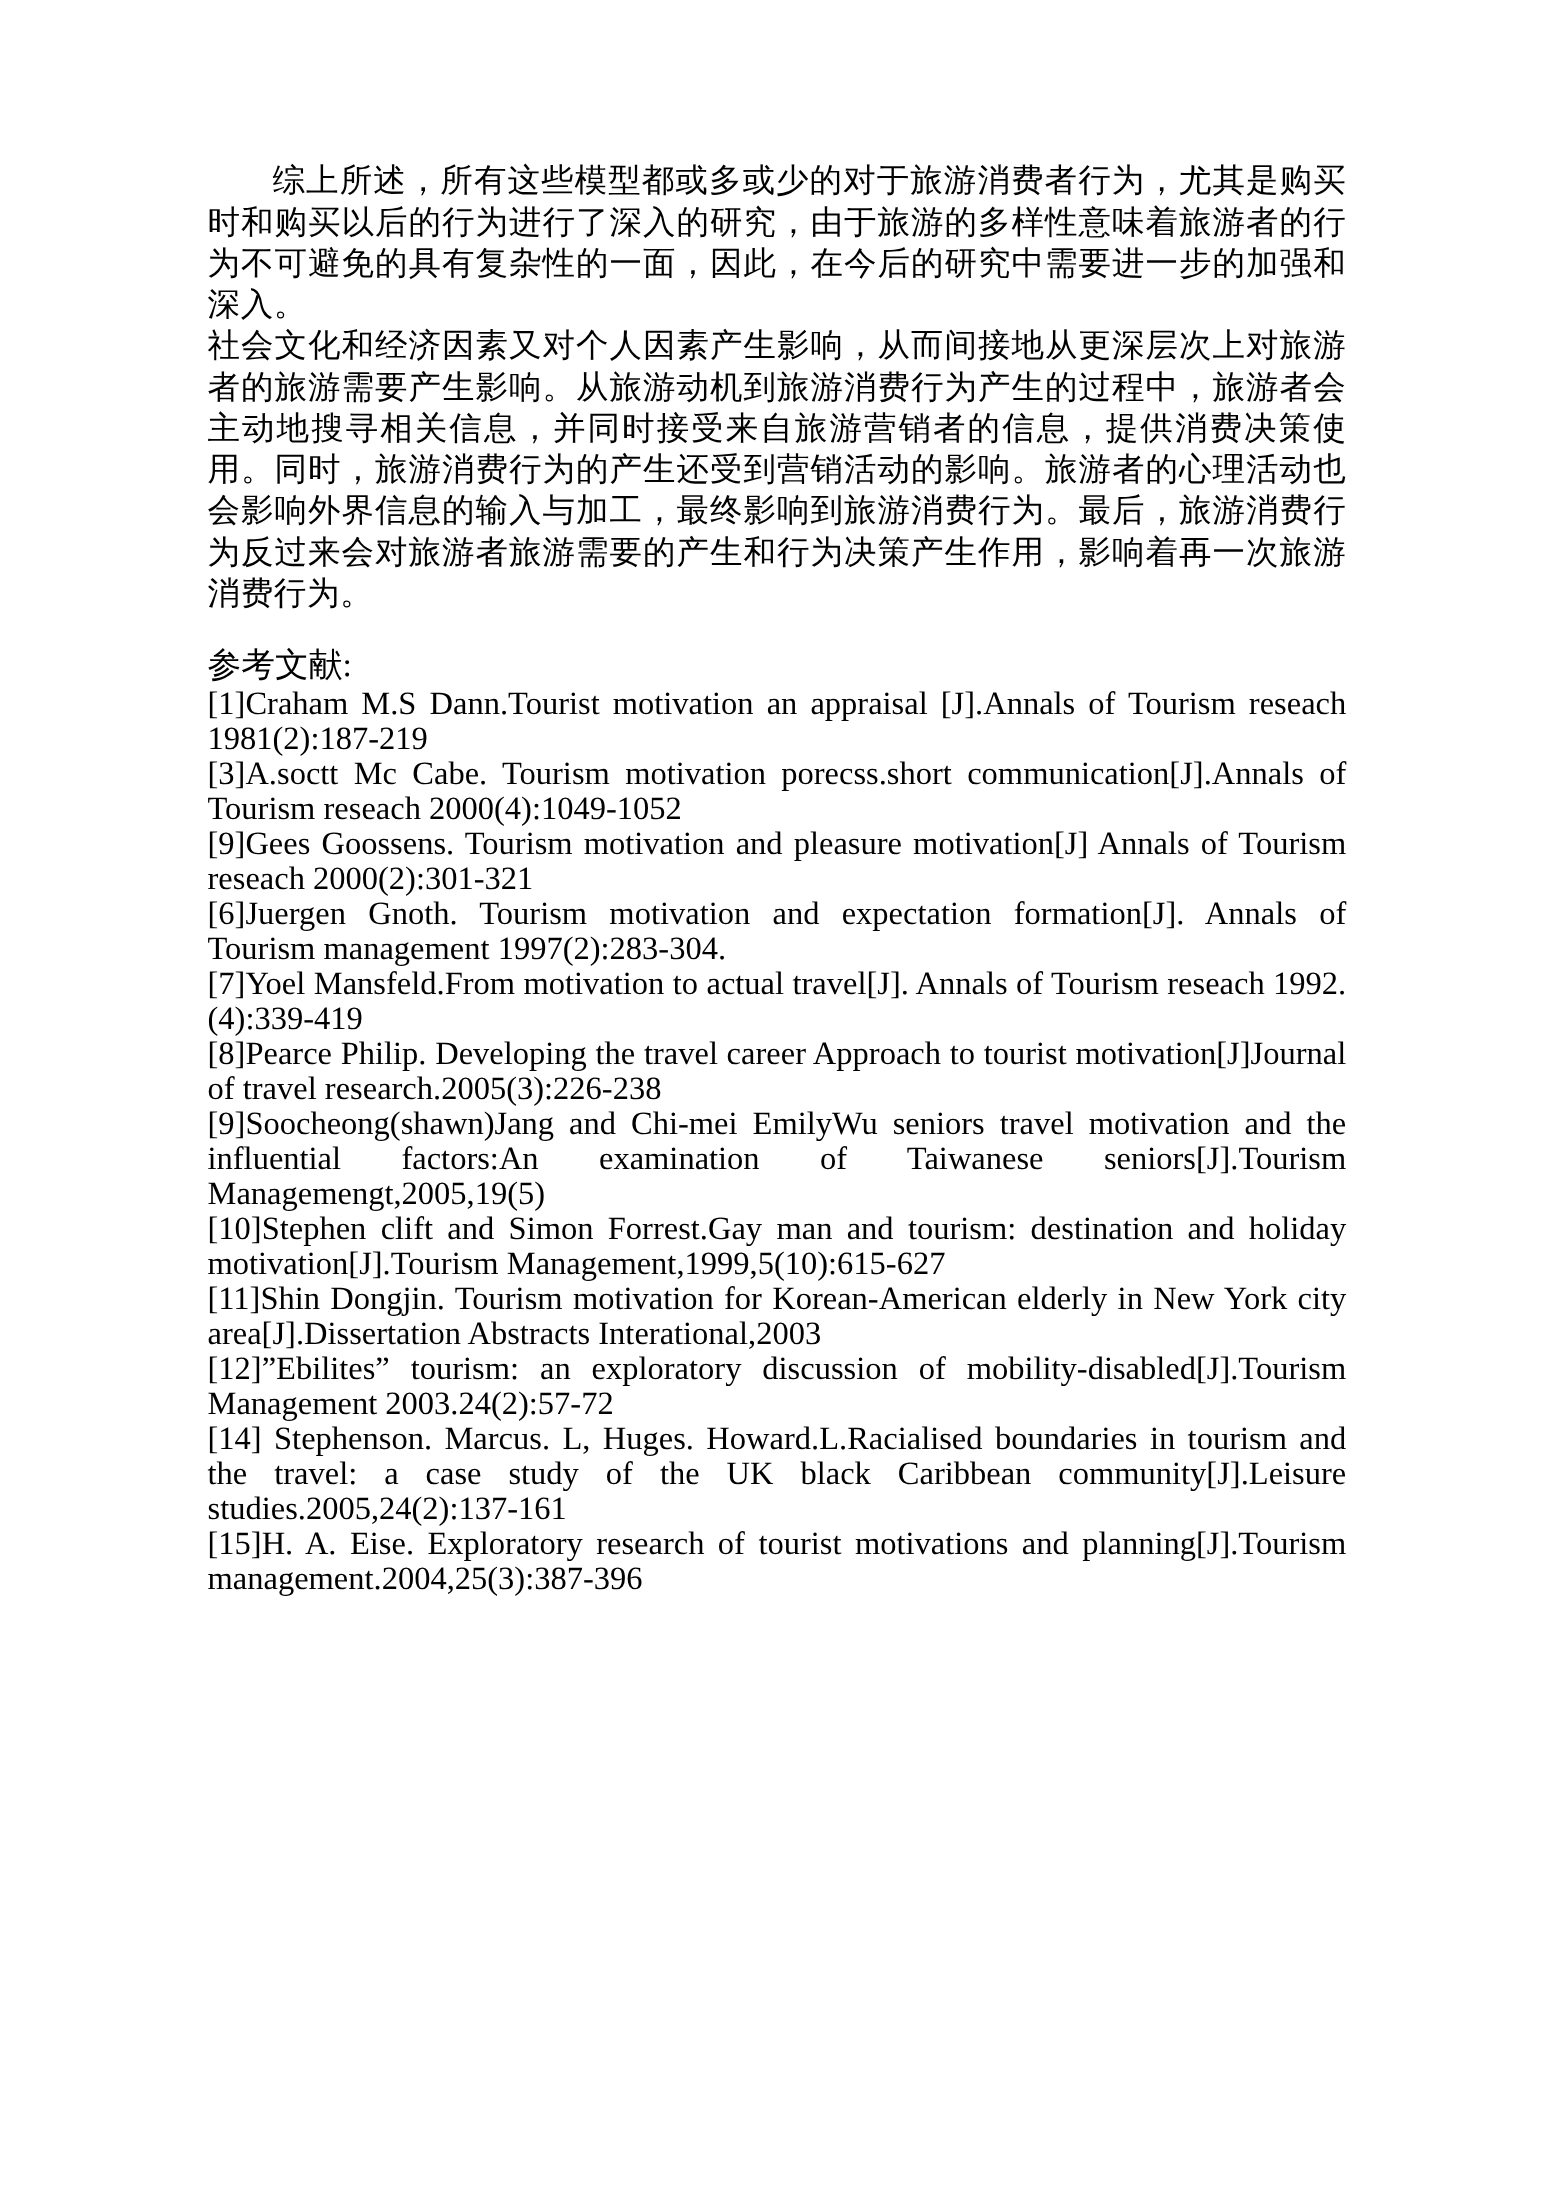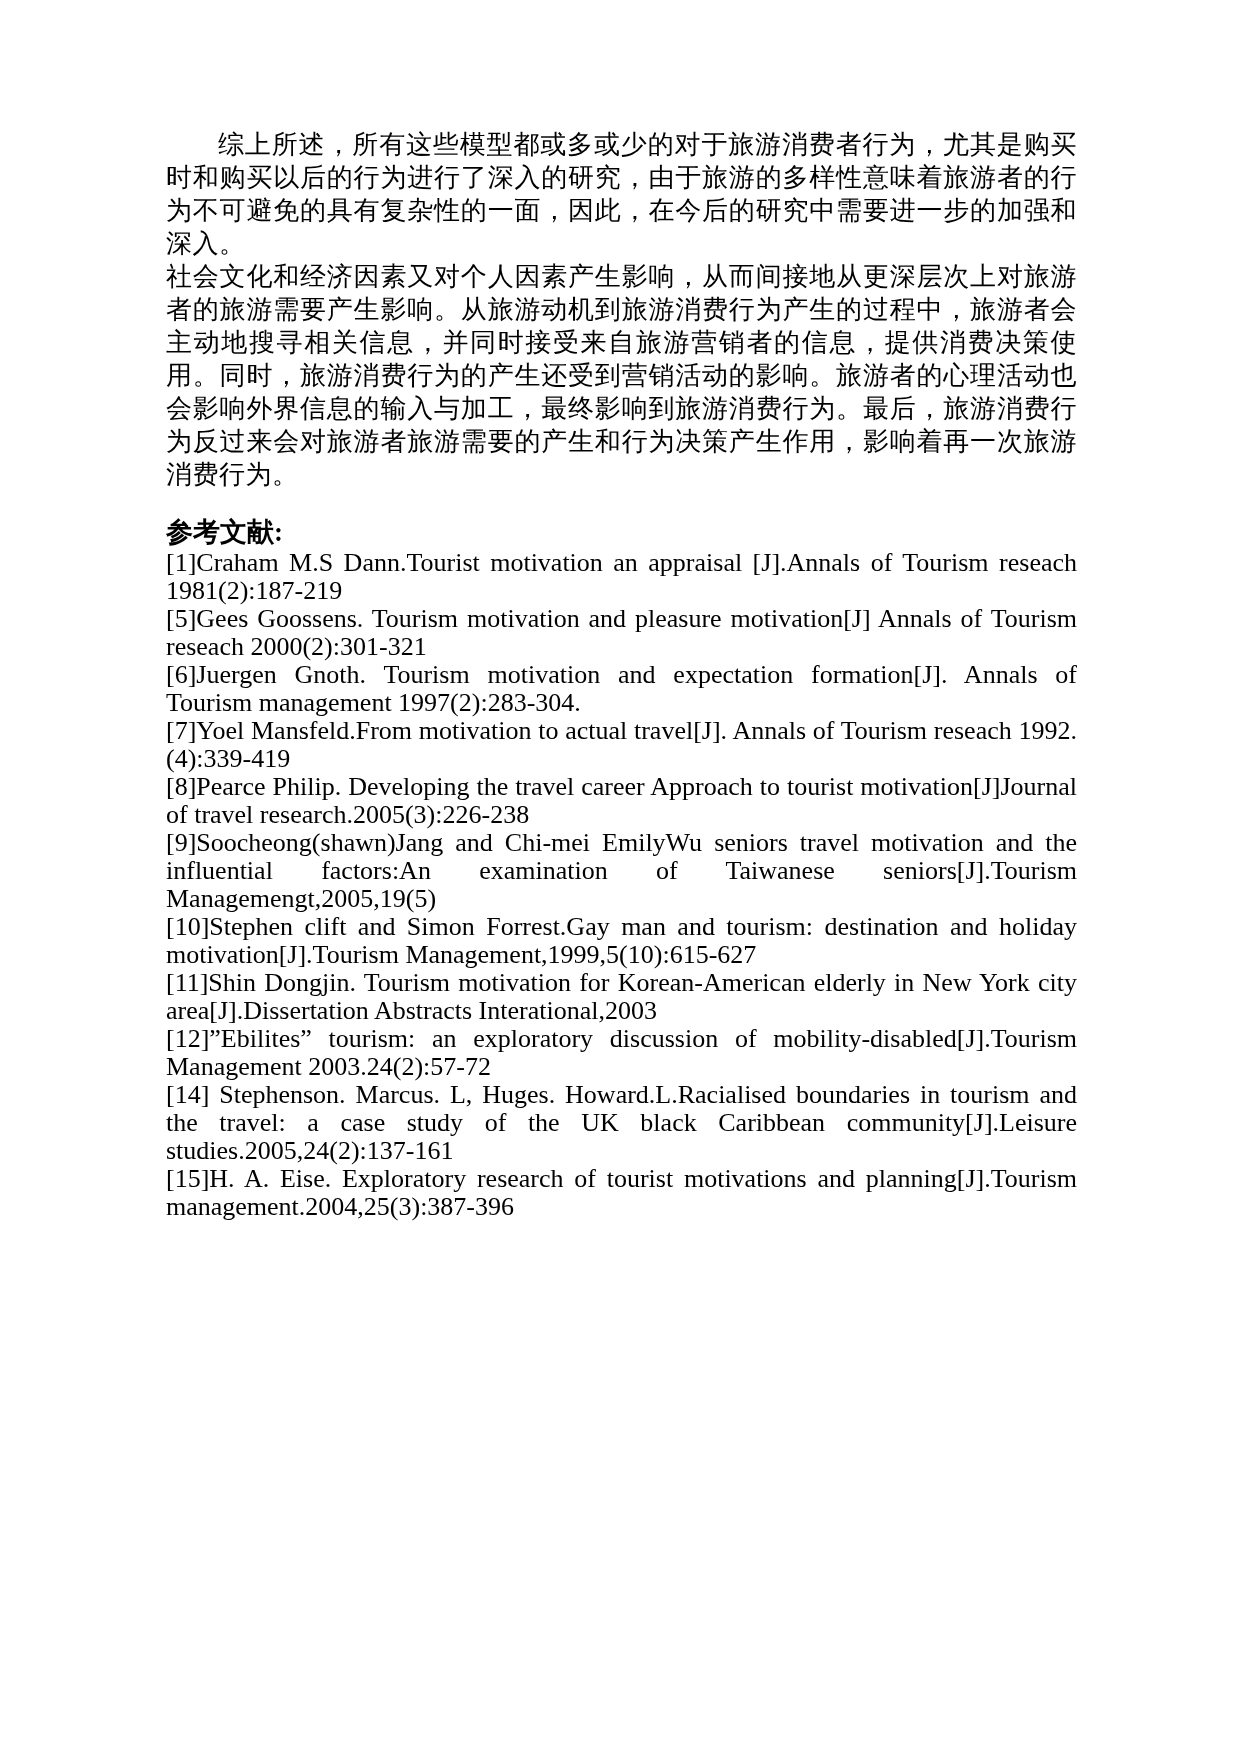--- a/index.html
+++ b/index.html
@@ -28,21 +28,21 @@
     text-justify: inter-ideograph;
     letter-spacing: 0.5px;
   }
   .body-paragraph.indented {
     text-indent: 2em;
   }
   .references-heading {
     margin: 25px 0 0 0;
     font-size: 27px;
     line-height: 33px;
-    font-weight: bold;
+    font-weight: normal;
   }
   .reference-item {
     margin: 0;
     font-size: 26px;
     line-height: 28px;
     text-align: justify;
   }
 </style>
 </head>
 <body>
@@ -50,21 +50,22 @@
 <div class="page-content">
 
   <p class="body-paragraph indented">综上所述，所有这些模型都或多或少的对于旅游消费者行为，尤其是购买时和购买以后的行为进行了深入的研究，由于旅游的多样性意味着旅游者的行为不可避免的具有复杂性的一面，因此，在今后的研究中需要进一步的加强和深入。</p>
 
   <p class="body-paragraph">社会文化和经济因素又对个人因素产生影响，从而间接地从更深层次上对旅游者的旅游需要产生影响。从旅游动机到旅游消费行为产生的过程中，旅游者会主动地搜寻相关信息，并同时接受来自旅游营销者的信息，提供消费决策使用。同时，旅游消费行为的产生还受到营销活动的影响。旅游者的心理活动也会影响外界信息的输入与加工，最终影响到旅游消费行为。最后，旅游消费行为反过来会对旅游者旅游需要的产生和行为决策产生作用，影响着再一次旅游消费行为。</p>
 
   <h2 class="references-heading">参考文献:</h2>
 
   <div>
     <p class="reference-item">[1]Craham M.S Dann.Tourist motivation an appraisal [J].Annals of Tourism reseach 1981(2):187-219</p>
-    <p class="reference-item">[5]Gees Goossens. Tourism motivation and pleasure motivation[J] Annals of Tourism reseach 2000(2):301-321</p>
+    <p class="reference-item">[3]A.soctt Mc Cabe. Tourism motivation porecss.short communication[J].Annals of Tourism reseach 2000(4):1049-1052</p>
+    <p class="reference-item">[9]Gees Goossens. Tourism motivation and pleasure motivation[J] Annals of Tourism reseach 2000(2):301-321</p>
     <p class="reference-item">[6]Juergen Gnoth. Tourism motivation and expectation formation[J]. Annals of Tourism management 1997(2):283-304.</p>
     <p class="reference-item">[7]Yoel Mansfeld.From motivation to actual travel[J]. Annals of Tourism reseach 1992.(4):339-419</p>
     <p class="reference-item">[8]Pearce Philip. Developing the travel career Approach to tourist motivation[J]Journal of travel research.2005(3):226-238</p>
     <p class="reference-item">[9]Soocheong(shawn)Jang and Chi-mei EmilyWu seniors travel motivation and the influential factors:An examination of Taiwanese seniors[J].Tourism Managemengt,2005,19(5)</p>
     <p class="reference-item">[10]Stephen clift and Simon Forrest.Gay man and tourism: destination and holiday motivation[J].Tourism Management,1999,5(10):615-627</p>
     <p class="reference-item">[11]Shin Dongjin. Tourism motivation for Korean-American elderly in New York city area[J].Dissertation Abstracts Interational,2003</p>
     <p class="reference-item">[12]”Ebilites” tourism: an exploratory discussion of mobility-disabled[J].Tourism Management 2003.24(2):57-72</p>
     <p class="reference-item">[14] Stephenson. Marcus. L, Huges. Howard.L.Racialised boundaries in tourism and the travel: a case study of the UK black Caribbean community[J].Leisure studies.2005,24(2):137-161</p>
     <p class="reference-item">[15]H. A. Eise. Exploratory research of tourist motivations and planning[J].Tourism management.2004,25(3):387-396</p>
   </div>

